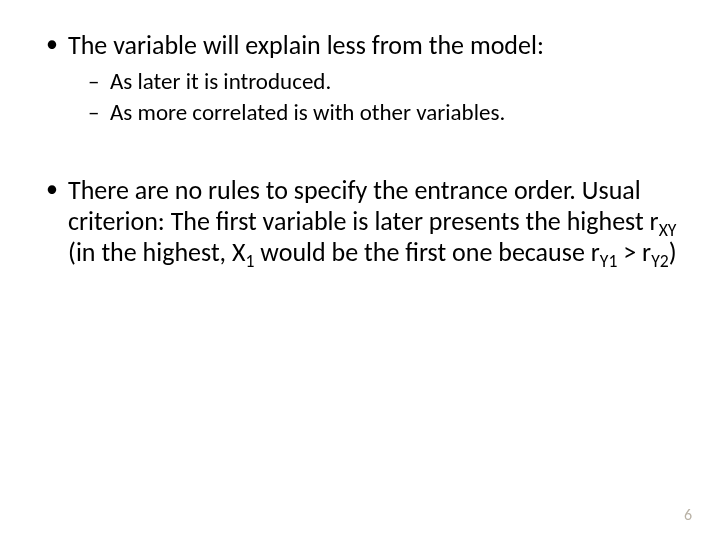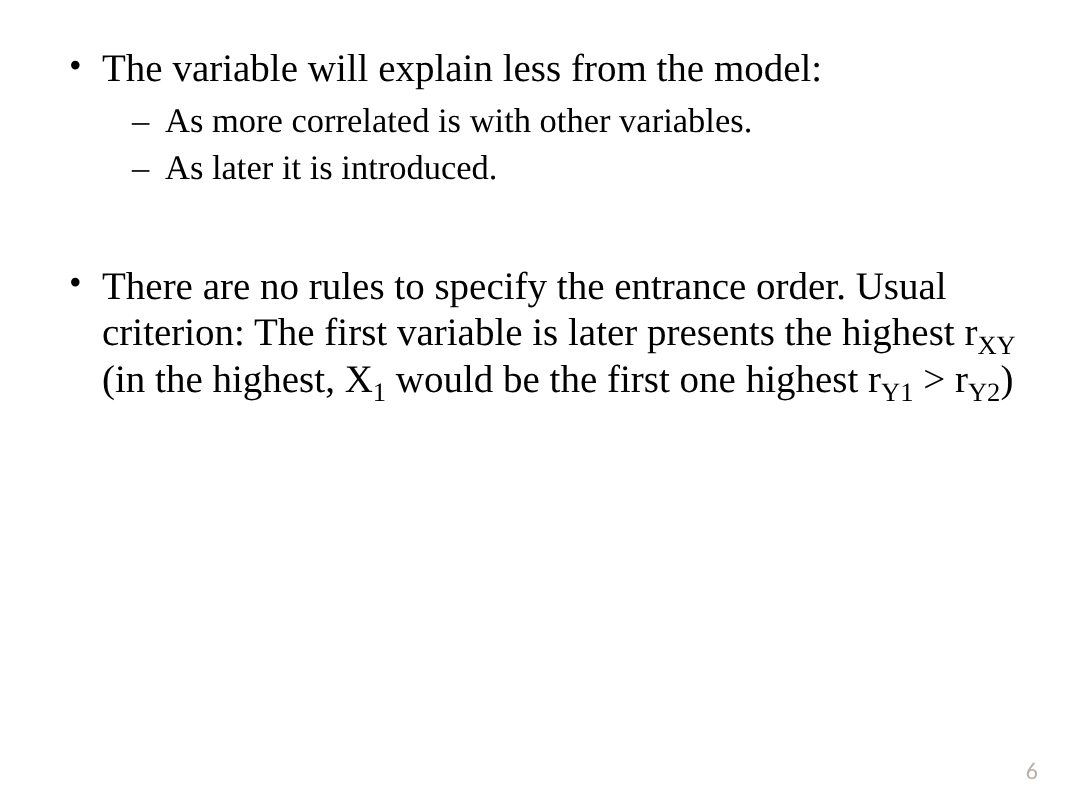--- a/index.html
+++ b/index.html
@@ -29,21 +29,20 @@
     list-style: none;
     padding: 0;
     margin: 0;
   }
   ul.level1 > li {
     font-size: 26px;
     line-height: 1.2;
     margin-bottom: 18px;
     padding-left: 28px;
     position: relative;
-    font-family: Liberation Serif, serif;
   }
   ul.level1 > li::before {
     content: "•";
     position: absolute;
     left: 6px;
     top: 0;
     font-size: 24px;
   }
   ul.level2 {
     list-style: none;
@@ -83,29 +82,29 @@
 </head>
 <body>
 
 <div class="slide">
 
 
   <ul class="level1">
     <li>
       <span>The variable will explain less from the model:</span>
       <ul class="level2">
+        <li>As later it is introduced.</li>
         <li>As more correlated is with other variables.</li>
-        <li>As later it is introduced.</li>
       </ul>
     </li>
   </ul>
 
   <div class="gap"></div>
 
   <ul class="level1">
     <li>
-      <span>There are no rules to specify the entrance order. Usual criterion: The first variable is later presents the highest r</span><span class="sub">XY</span><span> (in the highest, X</span><span class="sub">1</span><span> would be the first one highest r</span><span class="sub">Y1</span><span> &gt; r</span><span class="sub">Y2</span><span>)</span>
+      <span>There are no rules to specify the entrance order. Usual criterion: The first variable is later presents the highest r</span><span class="sub">XY</span><span> (in the highest, X</span><span class="sub">1</span><span> would be the first one because r</span><span class="sub">Y1</span><span> &gt; r</span><span class="sub">Y2</span><span>)</span>
     </li>
   </ul>
 
   <div class="pagenum">6</div>
 
 </div>
 
 </body></html>

